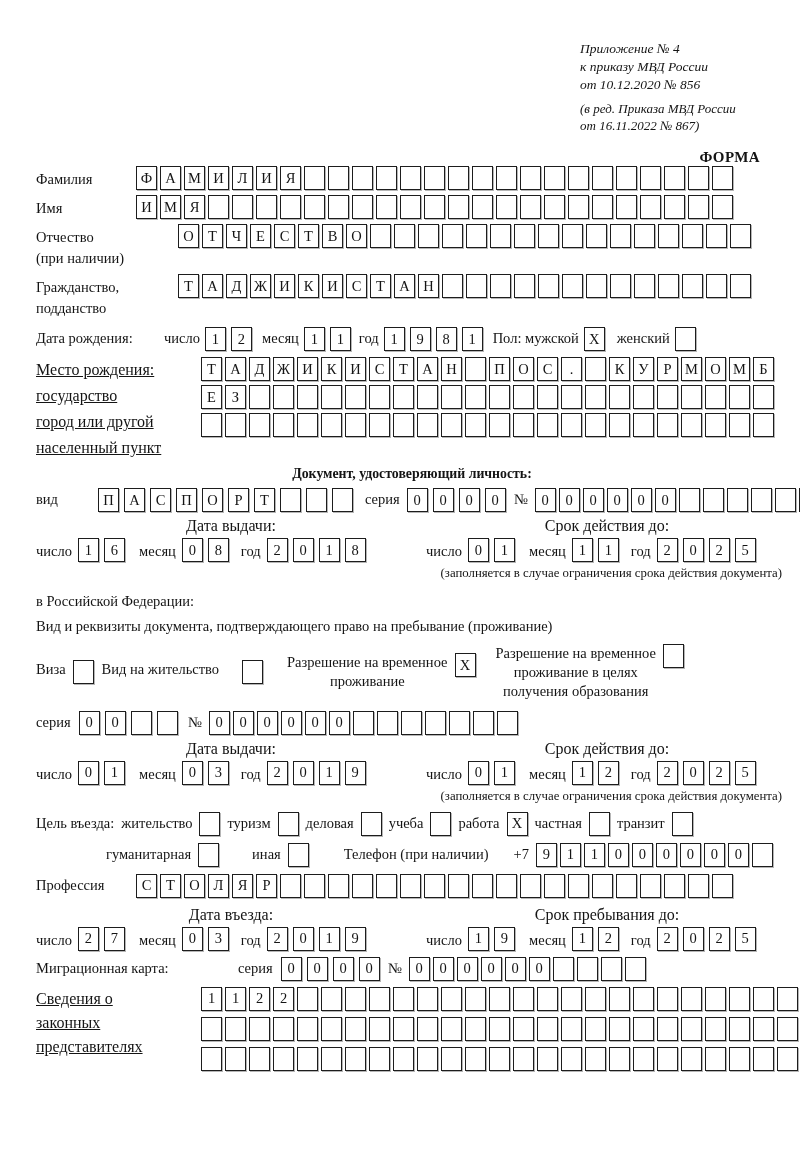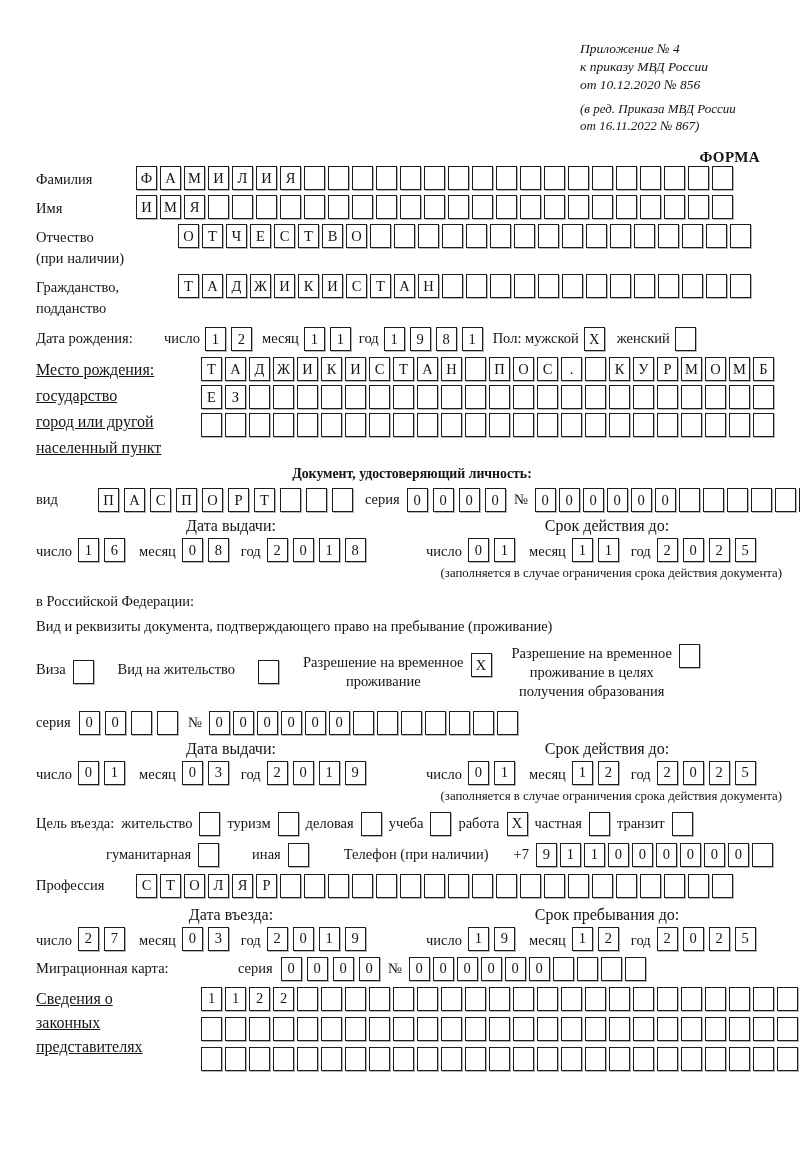--- a/index.html
+++ b/index.html
@@ -413,21 +413,21 @@
     <div>Вид и реквизиты документа, подтверждающего право на пребывание (проживание)</div>
   </div>
 
   <div class="chkrow">
     <div class="chkitem">
       <span class="txt">Виза</span>
       <div class="cells">
           <span class="cell"></span>
         </div>
     </div>
-    <div class="chkitem" style="margin-left:24px">
+    <div class="chkitem" style="margin-left:8px">
       <span class="txt">Вид на жительство</span>
       <div class="cells" style="margin-left:16px">
           <span class="cell"></span>
         </div>
     </div>
     <div class="chkitem" style="margin-left:24px">
       <span class="txt">
         <span style="display:block">Разрешение на временное</span>
         <span style="display:block">проживание</span>
       </span>

